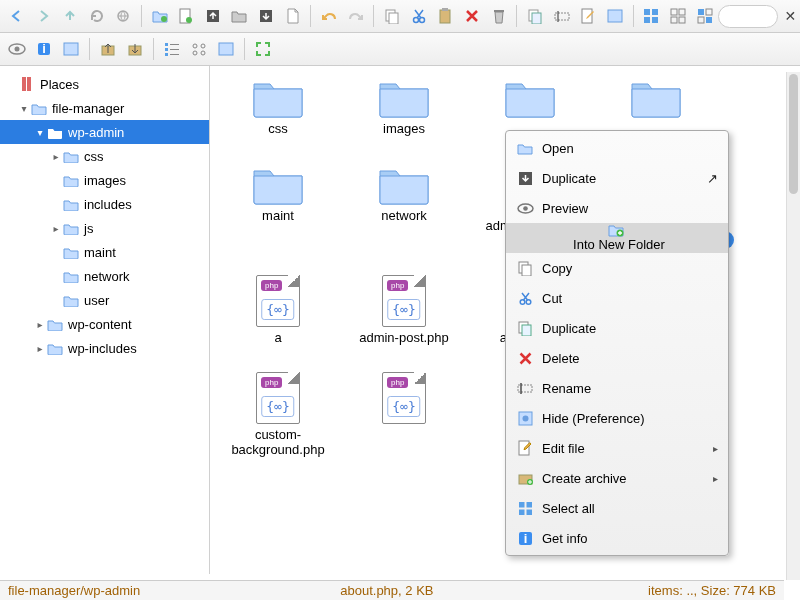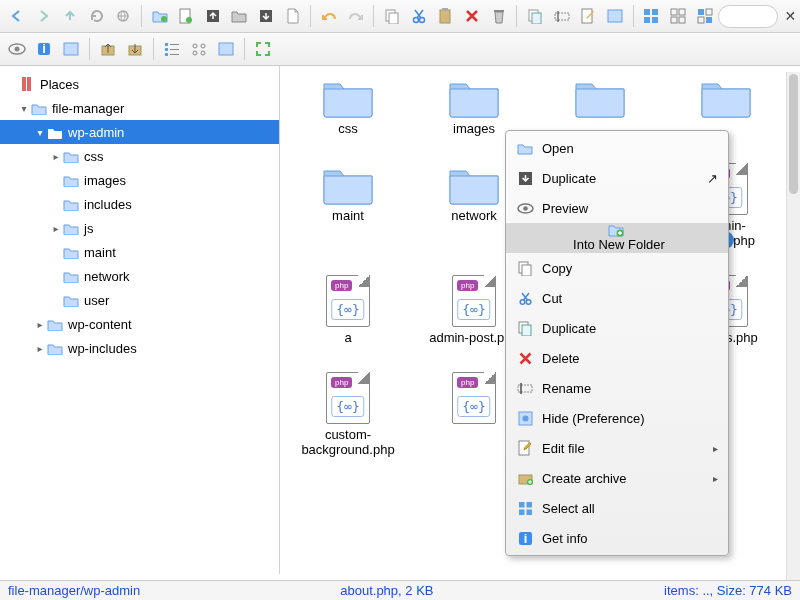--- a/index.html
+++ b/index.html
@@ -8,21 +8,21 @@
 
 .toolbar { display: flex; align-items: center; gap: 1px; padding: 3px 4px; background: linear-gradient(#fafafa,#eee); border-bottom: 1px solid #ccc; }
 .tbtn { width: 26px; height: 26px; display: flex; align-items: center; justify-content: center; border: 1px solid transparent; border-radius: 3px; cursor: pointer; color: #555; }
 .tsep { width: 1px; height: 22px; background: #ccc; margin: 0 4px; }
 .search { margin-left: auto; display: flex; align-items: center; gap: 6px; }
 .search input { width: 60px; border: 1px solid #ccc; border-radius: 12px; padding: 3px 8px; }
 .search .x { cursor: pointer; color: #444; font-size: 14px; }
 
 
 .main { display: flex; height: calc(100% - 38px - 34px - 20px); }
-.sidebar { width: 280px; border-right: 1px solid #d0d0d0; overflow-y: auto; padding-top: 6px; position: relative; }
+.sidebar { width: 210px; border-right: 1px solid #d0d0d0; overflow-y: auto; padding-top: 6px; position: relative; }
 .content { flex: 1; overflow-y: auto; padding: 10px 10px 10px 20px; display: flex; flex-wrap: wrap; align-content: flex-start; gap: 26px 30px; position: relative; }
 
 
 .tree-row { display: flex; align-items: center; height: 24px; padding-left: 6px; cursor: pointer; white-space: nowrap; }
 .tree-row .arrow { width: 12px; display: inline-block; text-align: center; color: #666; font-size: 10px; }
 .tree-row .icon { width: 18px; height: 18px; display: inline-flex; align-items: center; justify-content: center; margin-right: 4px; }
 .tree-row.selected { background: #2b7de1; color: #fff; }
 .tree-row.selected .arrow { color: #fff; }
 .indent-1 { padding-left: 18px; }
 .indent-2 { padding-left: 34px; }
@@ -41,21 +41,21 @@
 
 .ctx { position: absolute; left: 505px; top: 130px; width: 224px; background: linear-gradient(#fbfbfb,#efefef); border: 1px solid #aaa; border-radius: 4px; box-shadow: 3px 3px 6px rgba(0,0,0,0.25); padding: 2px 0; z-index: 50; }
 .ctx-row { display: flex; align-items: center; height: 30px; padding: 0 10px 0 8px; cursor: pointer; }
 .ctx-row:hover, .ctx-row.hover { background: #d8d8d8; flex-direction: column; }
 .ctx-row .cic { width: 22px; display: inline-flex; justify-content: center; }
 .ctx-row .lbl { margin-left: 6px; flex: 1; }
 .ctx-row .sub { color: #555; font-size: 10px; }
 .ctx-row .ext { color: #222; font-size: 13px; }
 
 
-.status { position: absolute; bottom: 0; left: 0; right: 0; height: 20px; border-top: 1px solid #ccc; display: flex; align-items: center; padding: 0 8px; font-size: 12px; color: #1d4ed8; background: #f5f5f5; }
+.status { position: absolute; bottom: 0; left: 0; right: 16px; height: 20px; border-top: 1px solid #ccc; display: flex; align-items: center; padding: 0 8px; font-size: 12px; color: #a16207; background: #f5f5f5; }
 .status .mid { margin-left: 200px; }
 .status .right { margin-left: auto; padding-left: 28px; }
 
 
 .sel-pill { position: absolute; left: 700px; top: 231px; width: 34px; height: 18px; background: #3b8ef0; border-radius: 9px; z-index: 10; }
 .peek { position: absolute; left: 697px; color: #333; z-index: 5; }
 
 .sb { position: absolute; right: 0; top: 72px; bottom: 20px; width: 14px; background: #f0f0f0; border-left:1px solid #ddd; }
 .sb .thumb { position:absolute; left:2px; right:2px; top:2px; height:120px; background:#c8c8c8; border-radius:5px; }
 

